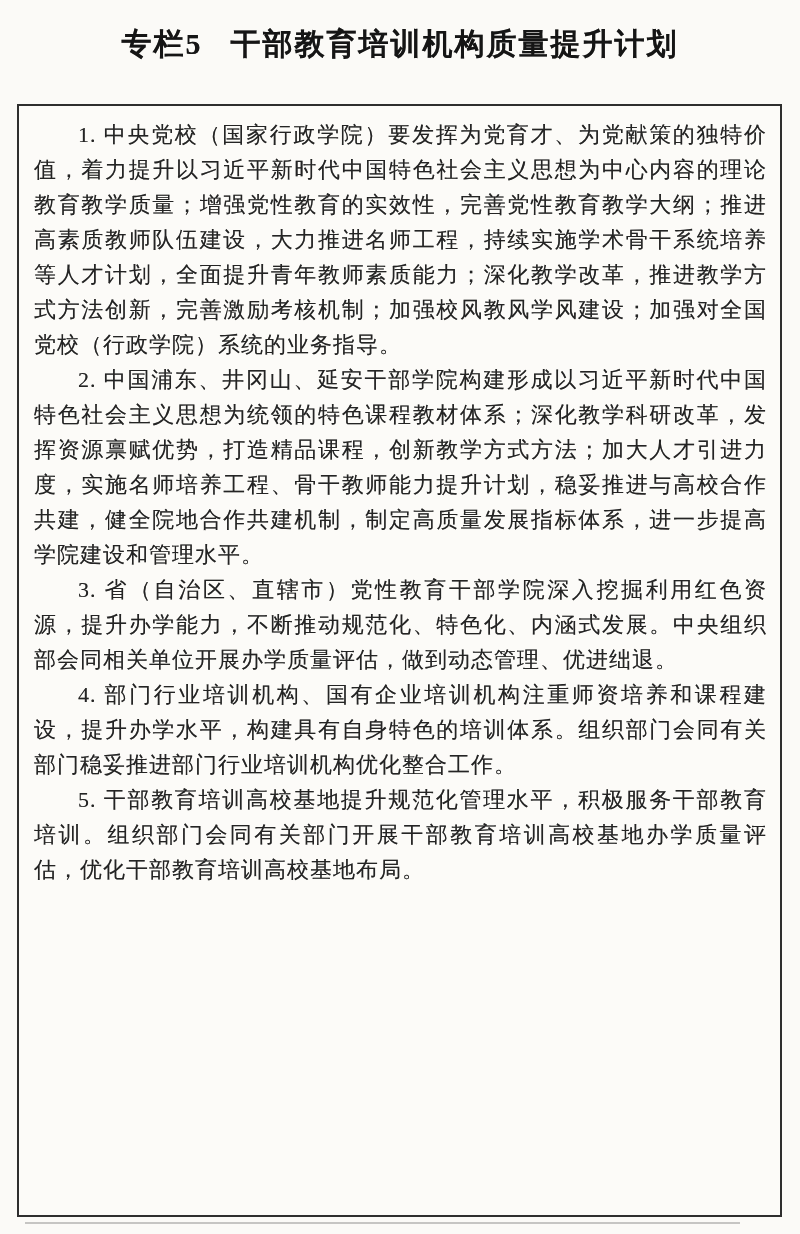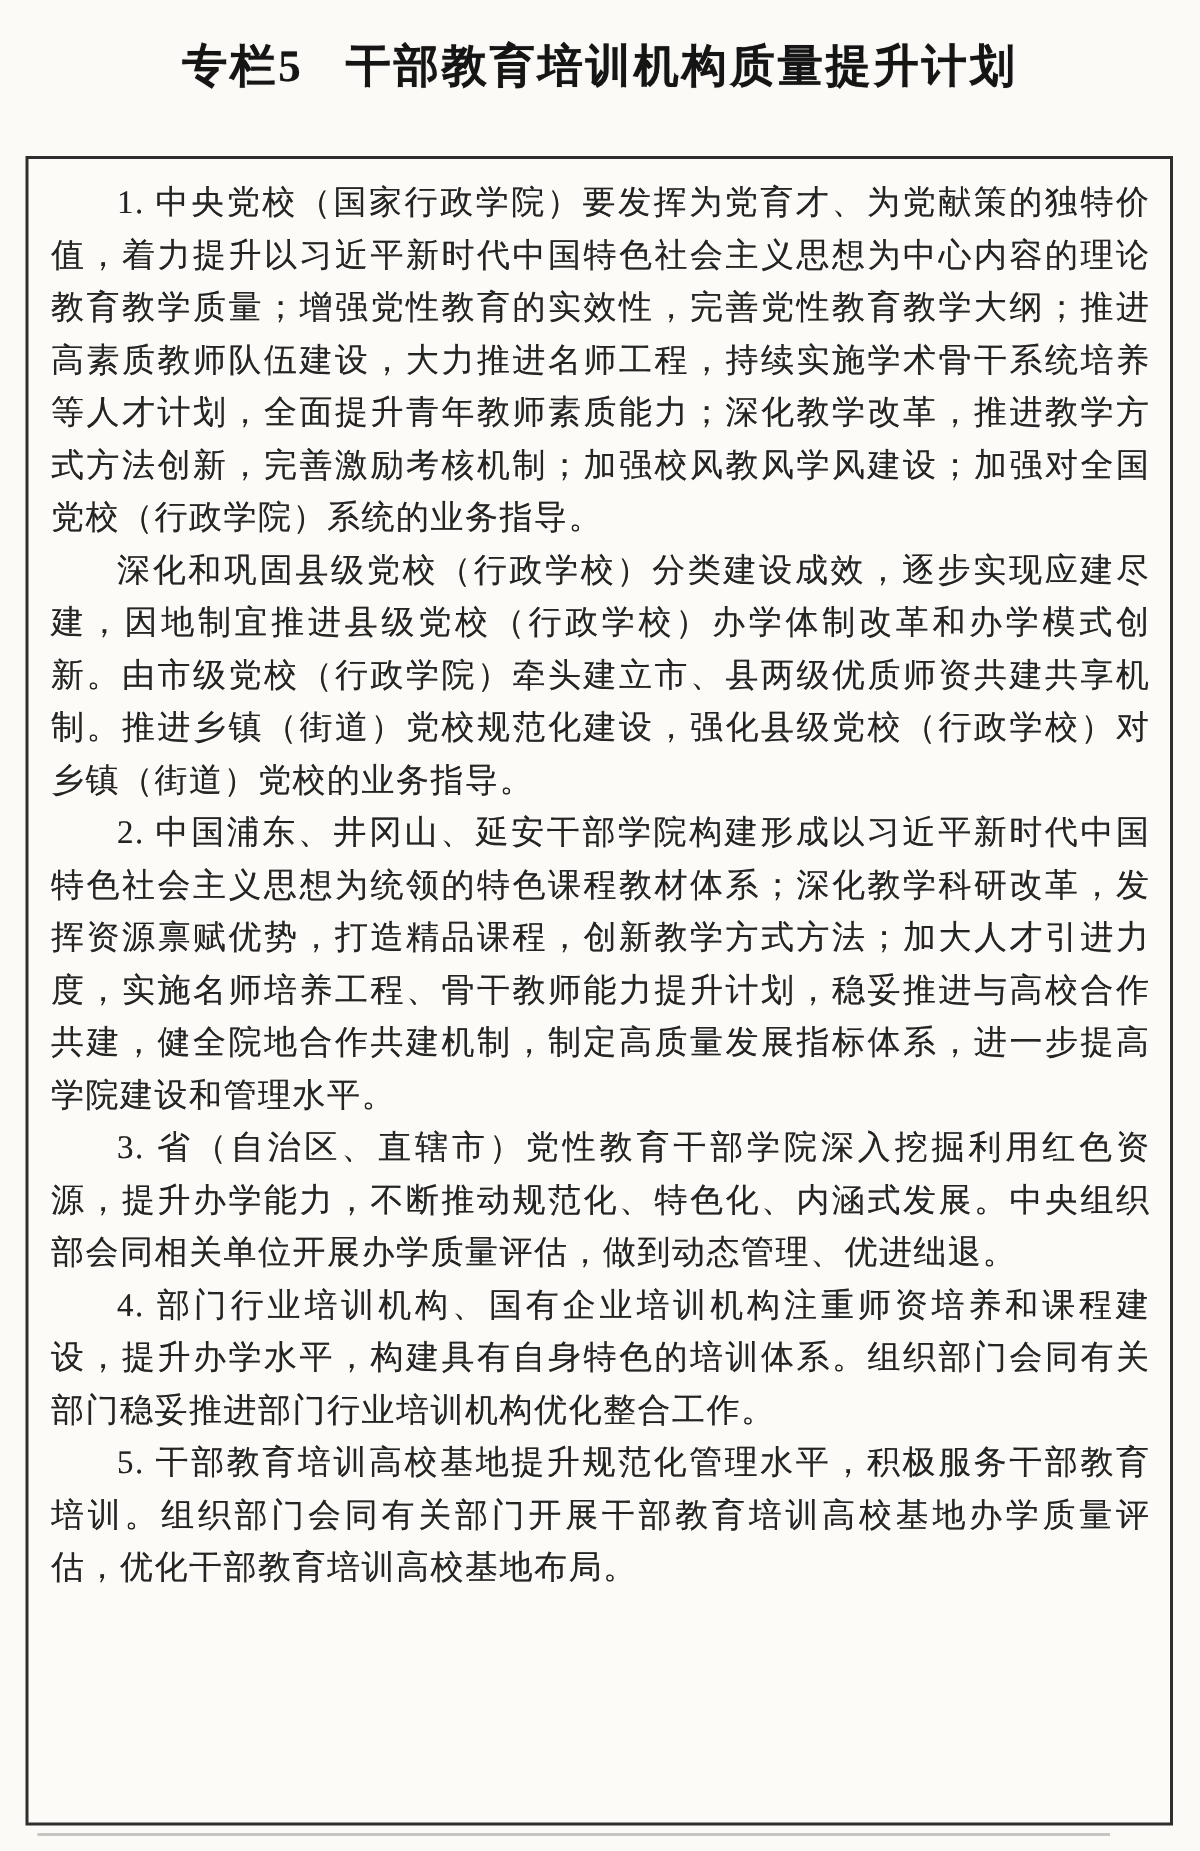--- a/index.html
+++ b/index.html
@@ -69,20 +69,19 @@
 <body>
 
 <div class="page">
 
   <div class="heading">
     <span class="label">专栏5</span><span>干部教育培训机构质量提升计划</span>
   </div>
 
   <div class="callout-box">
     <p>1. 中央党校（国家行政学院）要发挥为党育才、为党献策的独特价值，着力提升以习近平新时代中国特色社会主义思想为中心内容的理论教育教学质量；增强党性教育的实效性，完善党性教育教学大纲；推进高素质教师队伍建设，大力推进名师工程，持续实施学术骨干系统培养等人才计划，全面提升青年教师素质能力；深化教学改革，推进教学方式方法创新，完善激励考核机制；加强校风教风学风建设；加强对全国党校（行政学院）系统的业务指导。</p>
-    <p>深化和巩固县级党校（行政学校）分类建设成效，逐步实现应建尽建，因地制宜推进县级党校（行政学校）办学体制改革和办学模式创新。由市级党校（行政学院）牵头建立市、县两级优质师资共建共享机制。推进乡镇（街道）党校规范化建设，强化县级党校（行政学校）对乡镇（街道）党校的业务指导。</p>
     <p>2. 中国浦东、井冈山、延安干部学院构建形成以习近平新时代中国特色社会主义思想为统领的特色课程教材体系；深化教学科研改革，发挥资源禀赋优势，打造精品课程，创新教学方式方法；加大人才引进力度，实施名师培养工程、骨干教师能力提升计划，稳妥推进与高校合作共建，健全院地合作共建机制，制定高质量发展指标体系，进一步提高学院建设和管理水平。</p>
     <p>3. 省（自治区、直辖市）党性教育干部学院深入挖掘利用红色资源，提升办学能力，不断推动规范化、特色化、内涵式发展。中央组织部会同相关单位开展办学质量评估，做到动态管理、优进绌退。</p>
     <p>4. 部门行业培训机构、国有企业培训机构注重师资培养和课程建设，提升办学水平，构建具有自身特色的培训体系。组织部门会同有关部门稳妥推进部门行业培训机构优化整合工作。</p>
     <p>5. 干部教育培训高校基地提升规范化管理水平，积极服务干部教育培训。组织部门会同有关部门开展干部教育培训高校基地办学质量评估，优化干部教育培训高校基地布局。</p>
   </div>
 
 </div>
 
 </body></html>

